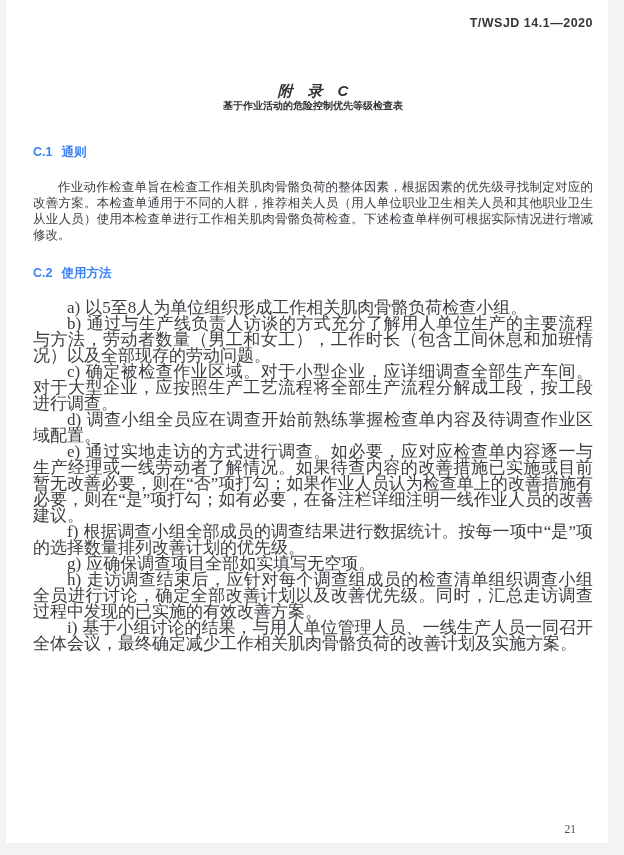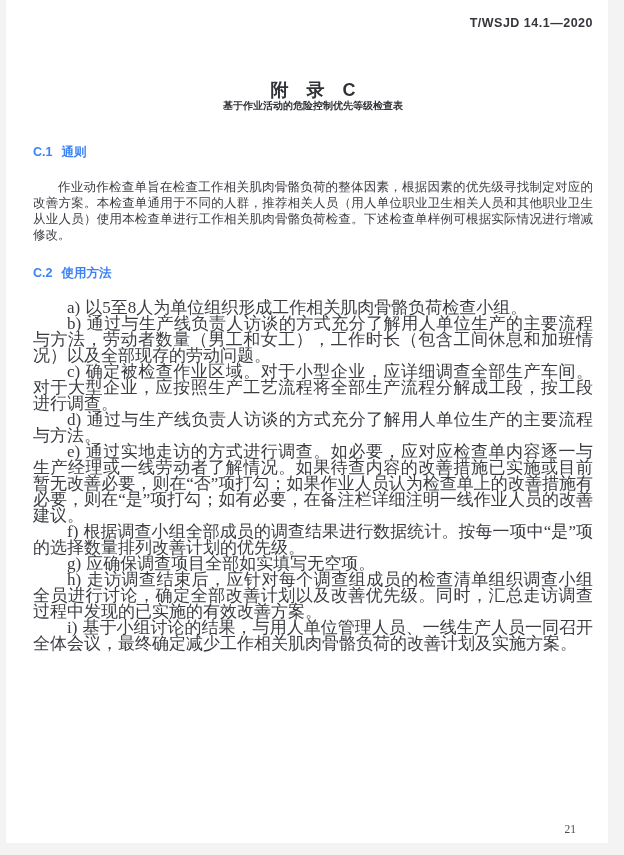--- a/index.html
+++ b/index.html
@@ -30,21 +30,21 @@
     height: 15px;
     line-height: 15px;
   }
   .title-block {
     margin-top: 52px;
     text-align: center;
     font-family: "Liberation Sans", "DejaVu Sans", sans-serif;
     font-weight: bold;
     color: #303237;
   }
-  .title-line1 { font-size: 18px;   line-height: 15px; }
+  .title-line1 { font-size: 15px;   line-height: 15px; font-style: italic; }
   .title-line2 { font-size: 12px;   line-height: 15px; }
   .title-line3 { font-size: 10px; line-height: 16px; }
   .sec-head {
     font-family: "Liberation Sans", "DejaVu Sans", sans-serif;
     font-weight: bold;
     font-size: 12.5px;
     line-height: 15px;
     color: #3b82f6;
   }
   .sec-head .sec-num { margin-right: 9px; }
@@ -99,21 +99,21 @@
 
     <div class="sec-c2">
       <div class="sec-head">
         <span class="sec-num">C.2</span><span>使用方法</span>
       </div>
 
       <div class="list">
         <p class="li-p"><span class="li-marker">a)</span><span>以5至8人为单位组织形成工作相关肌肉骨骼负荷检查小组。</span></p>
         <p class="li-p"><span class="li-marker">b)</span><span>通过与生产线负责人访谈的方式充分了解用人单位生产的主要流程与方法，劳动者数量（男工和女工），工作时长（包含工间休息和加班情况）以及全部现存的劳动问题。</span></p>
         <p class="li-p"><span class="li-marker">c)</span><span>确定被检查作业区域。对于小型企业，应详细调查全部生产车间。对于大型企业，应按照生产工艺流程将全部生产流程分解成工段，按工段进行调查。</span></p>
-        <p class="li-p"><span class="li-marker">d)</span><span>通过与生产线负责人访谈的方式充分了解用人单位生产的主要流程与方法。</span></p>
+        <p class="li-p"><span class="li-marker">d)</span><span>调查小组全员应在调查开始前熟练掌握检查单内容及待调查作业区域配置。</span></p>
         <p class="li-p"><span class="li-marker">e)</span><span>通过实地走访的方式进行调查。如必要，应对应检查单内容逐一与生产经理或一线劳动者了解情况。如果待查内容的改善措施已实施或目前暂无改善必要，则在“否”项打勾；如果作业人员认为检查单上的改善措施有必要，则在“是”项打勾；如有必要，在备注栏详细注明一线作业人员的改善建议。</span></p>
         <p class="li-p"><span class="li-marker">f)</span><span>根据调查小组全部成员的调查结果进行数据统计。按每一项中“是”项的选择数量排列改善计划的优先级。</span></p>
         <p class="li-p"><span class="li-marker">g)</span><span>应确保调查项目全部如实填写无空项。</span></p>
         <p class="li-p"><span class="li-marker">h)</span><span>走访调查结束后，应针对每个调查组成员的检查清单组织调查小组全员进行讨论，确定全部改善计划以及改善优先级。同时，汇总走访调查过程中发现的已实施的有效改善方案。</span></p>
         <p class="li-p"><span class="li-marker">i)</span><span>基于小组讨论的结果，与用人单位管理人员、一线生产人员一同召开全体会议，最终确定减少工作相关肌肉骨骼负荷的改善计划及实施方案。</span></p>
       </div>
     </div>
 
   </div>
 

